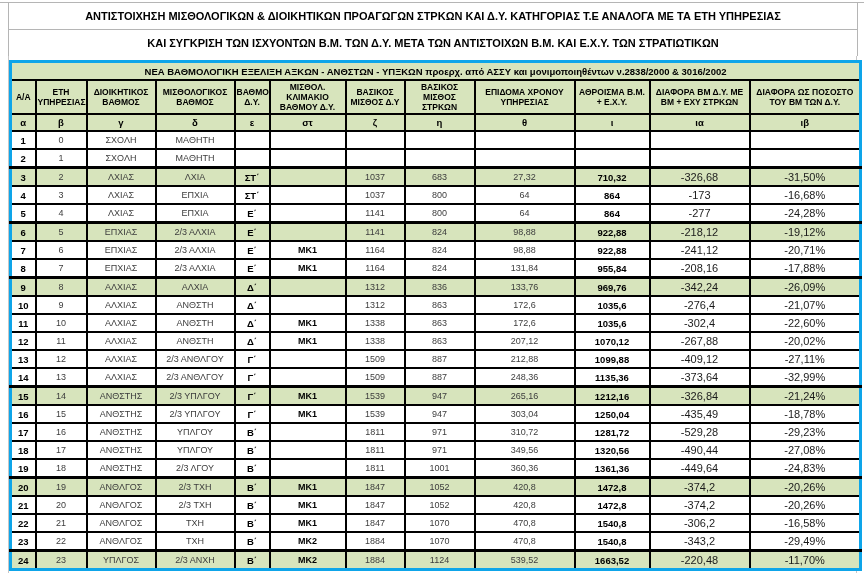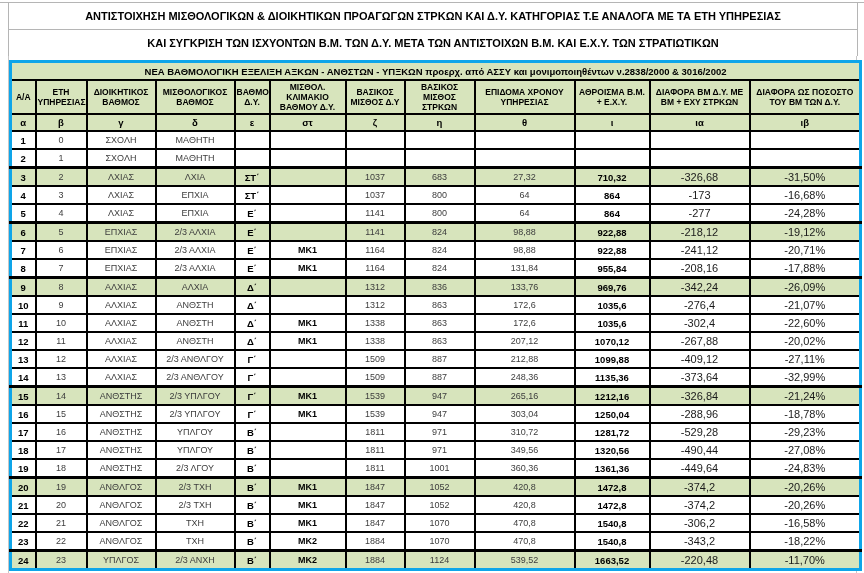--- a/index.html
+++ b/index.html
@@ -331,21 +331,21 @@
           <td class="c1">16</td>
           <td class="c2">15</td>
           <td class="c3">ΑΝΘΣΤΗΣ</td>
           <td class="c4">2/3 ΥΠΛΓΟΥ</td>
           <td class="c5">Γ΄</td>
           <td class="c6">ΜΚ1</td>
           <td class="c7">1539</td>
           <td class="c8">947</td>
           <td class="c9">303,04</td>
           <td class="c10">1250,04</td>
-          <td class="c11">-288,96</td>
+          <td class="c11">-435,49</td>
           <td class="c12">-18,78%</td>
         </tr>
         <tr>
           <td class="c1">17</td>
           <td class="c2">16</td>
           <td class="c3">ΑΝΘΣΤΗΣ</td>
           <td class="c4">ΥΠΛΓΟΥ</td>
           <td class="c5">Β΄</td>
           <td class="c6"></td>
           <td class="c7">1811</td>
@@ -430,21 +430,21 @@
           <td class="c2">22</td>
           <td class="c3">ΑΝΘΛΓΟΣ</td>
           <td class="c4">ΤΧΗ</td>
           <td class="c5">Β΄</td>
           <td class="c6">ΜΚ2</td>
           <td class="c7">1884</td>
           <td class="c8">1070</td>
           <td class="c9">470,8</td>
           <td class="c10">1540,8</td>
           <td class="c11">-343,2</td>
-          <td class="c12">-18,22%</td>
+          <td class="c12">-29,49%</td>
         </tr>
         <tr class="hl">
           <td class="c1">24</td>
           <td class="c2">23</td>
           <td class="c3">ΥΠΛΓΟΣ</td>
           <td class="c4">2/3 ΑΝΧΗ</td>
           <td class="c5">Β΄</td>
           <td class="c6">ΜΚ2</td>
           <td class="c7">1884</td>
           <td class="c8">1124</td>

